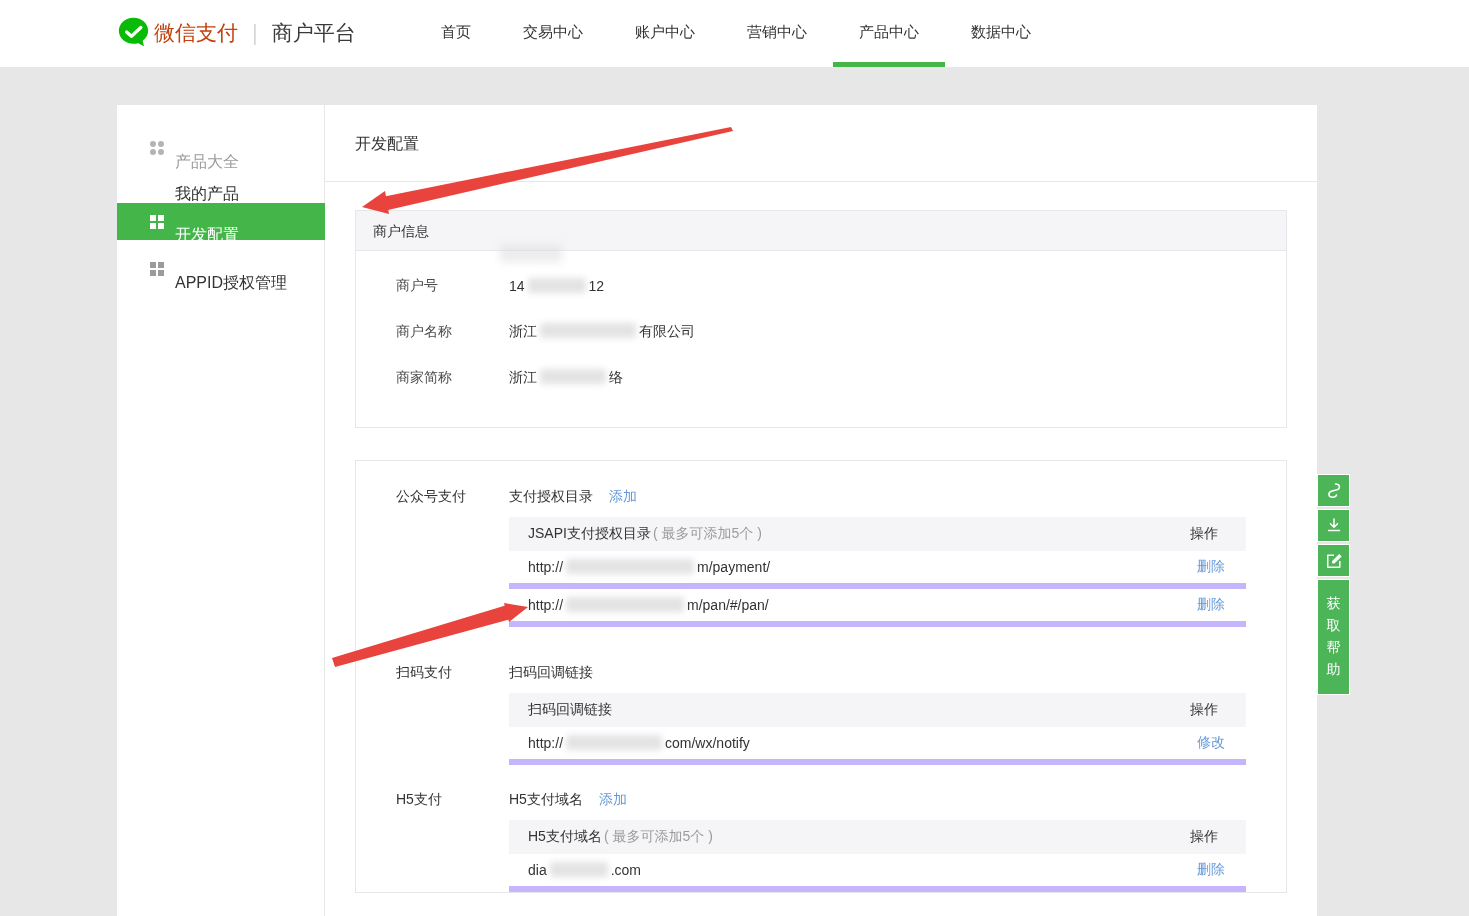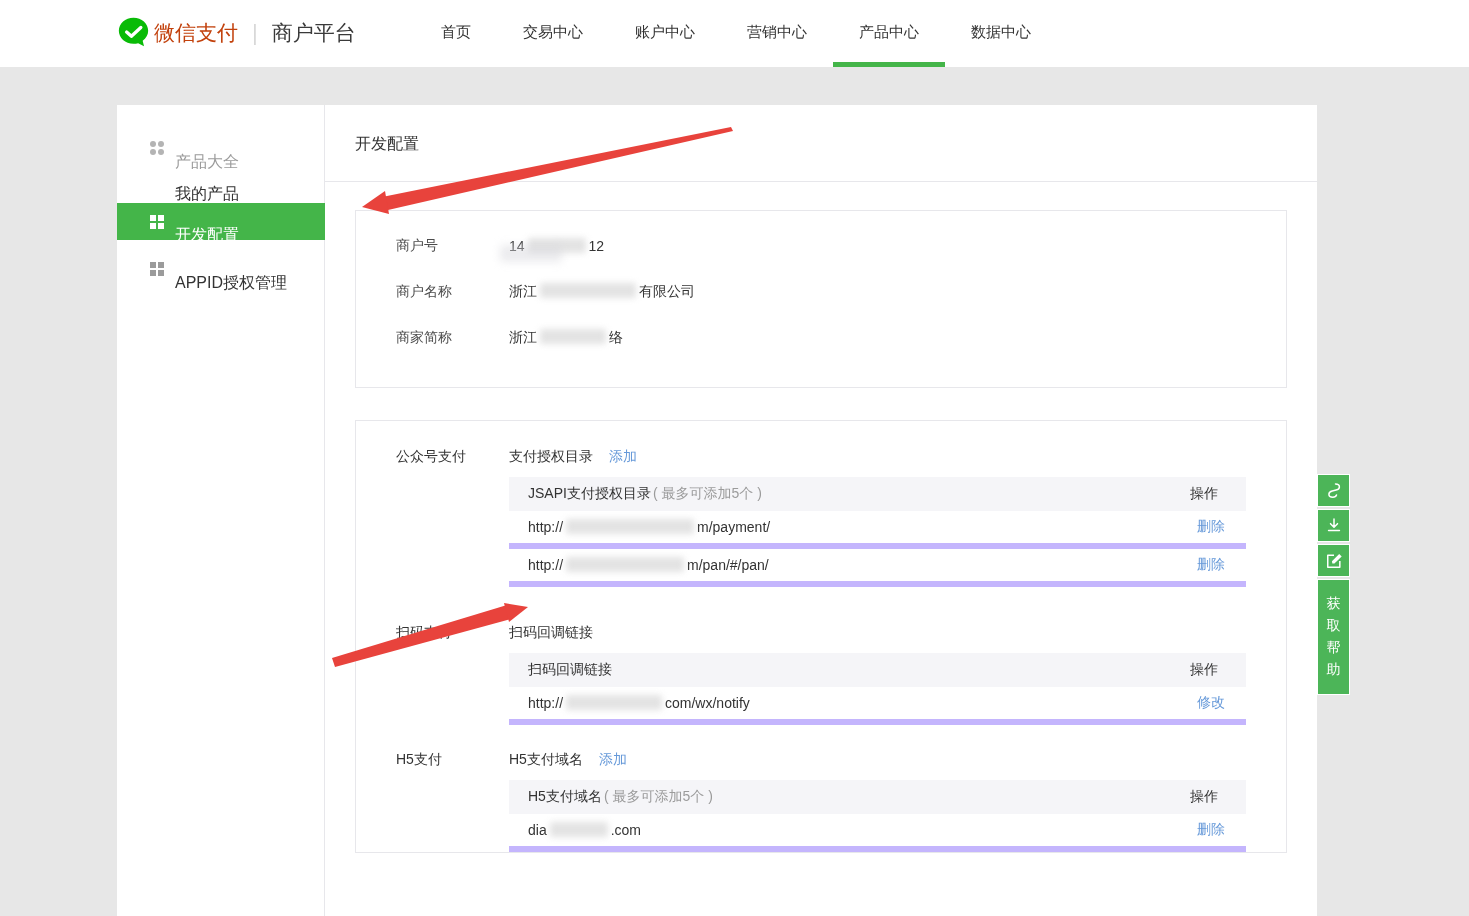--- a/index.html
+++ b/index.html
@@ -137,20 +137,21 @@
   </div>
 
   <div class="content">
     <div class="content-head">
       <div class="page-title">开发配置</div>
     </div>
 
     <div class="sections">
 
       <div class="section sec-merchant">
+        <div class="sec-head">商户信息</div>
         <div class="m-body">
           <div class="m-row">
             <span class="m-label">商户号</span>
             <span class="m-value"><span>14</span><span class="redact" style="width:58px"></span><span>12</span></span>
           </div>
           <div class="m-row">
             <span class="m-label">商户名称</span>
             <span class="m-value"><span>浙江</span><span class="redact" style="width:96px"></span><span>有限公司</span></span>
           </div>
           <div class="m-row">

